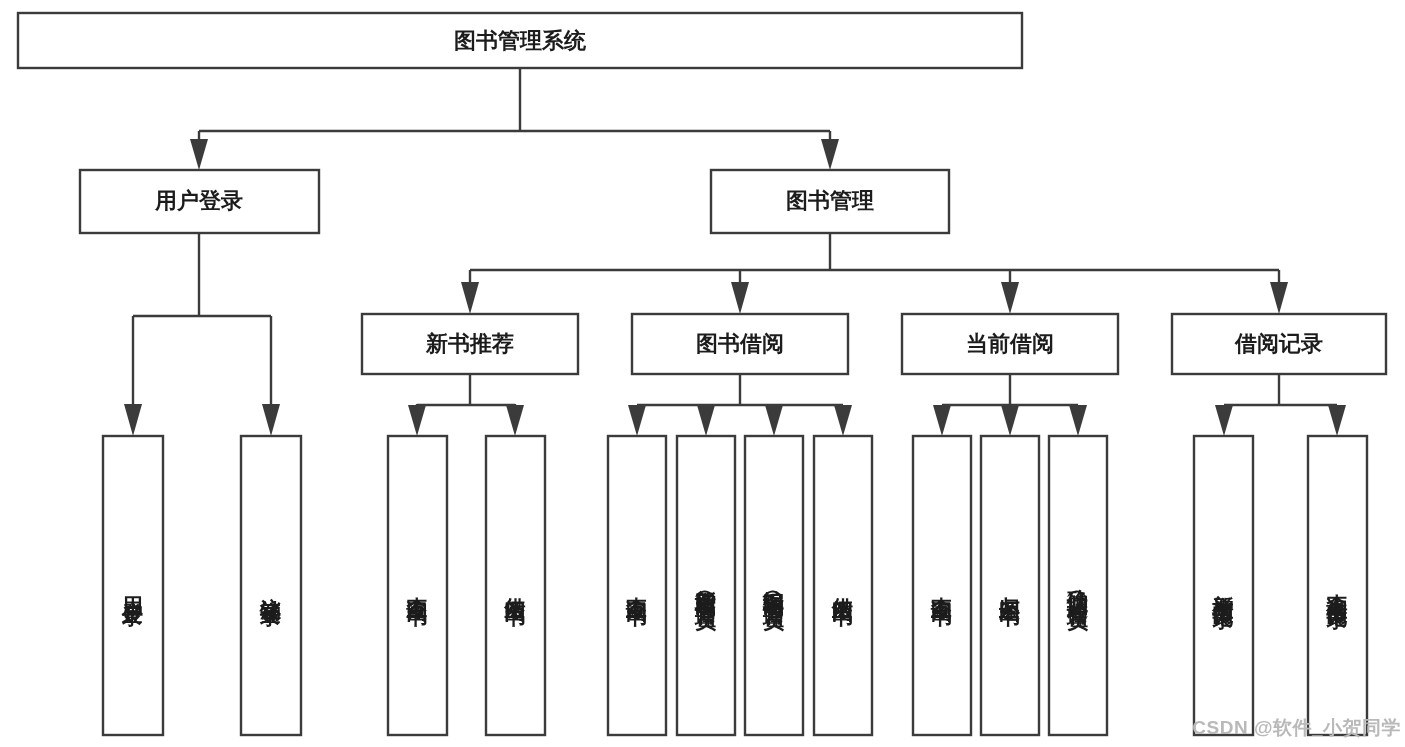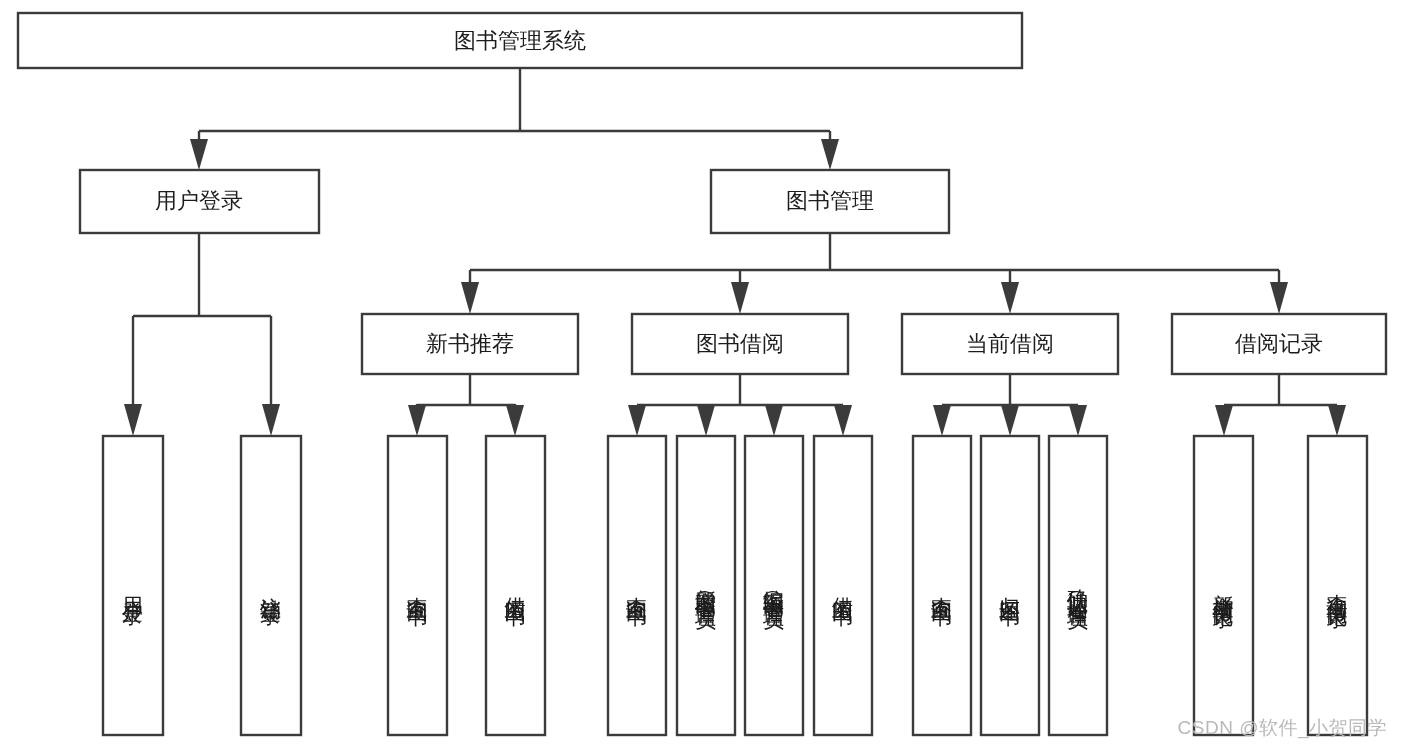--- a/index.html
+++ b/index.html
@@ -9,20 +9,21 @@
   }
   body {
     font-family: "Liberation Sans", "DejaVu Sans", sans-serif;
   }
   #diagram-root {
     position: relative;
     width: 1405px;
     height: 747px;
     background: #ffffff;
     overflow: hidden;
+    font-weight: bold;
   }
   svg#flow {
     position: absolute;
     left: 0;
     top: 0;
     width: 1405px;
     height: 747px;
     display: block;
   }
   .node-box {
@@ -57,21 +58,21 @@
     font-family: "Liberation Sans", "DejaVu Sans", sans-serif;
     font-size: 21px;
     line-height: 1.0;
     color: #1c1c1c;
     letter-spacing: 3px;
     white-space: nowrap;
     pointer-events: none;
   }
   .watermark {
     position: absolute;
-    right: 18px;
+    right: 4px;
     bottom: 6px;
     font-family: "Liberation Sans", "DejaVu Sans", sans-serif;
     font-size: 19px;
     color: #b9b9b9;
     white-space: nowrap;
     letter-spacing: 0.5px;
   }
 </style>
 </head>
 <body>

